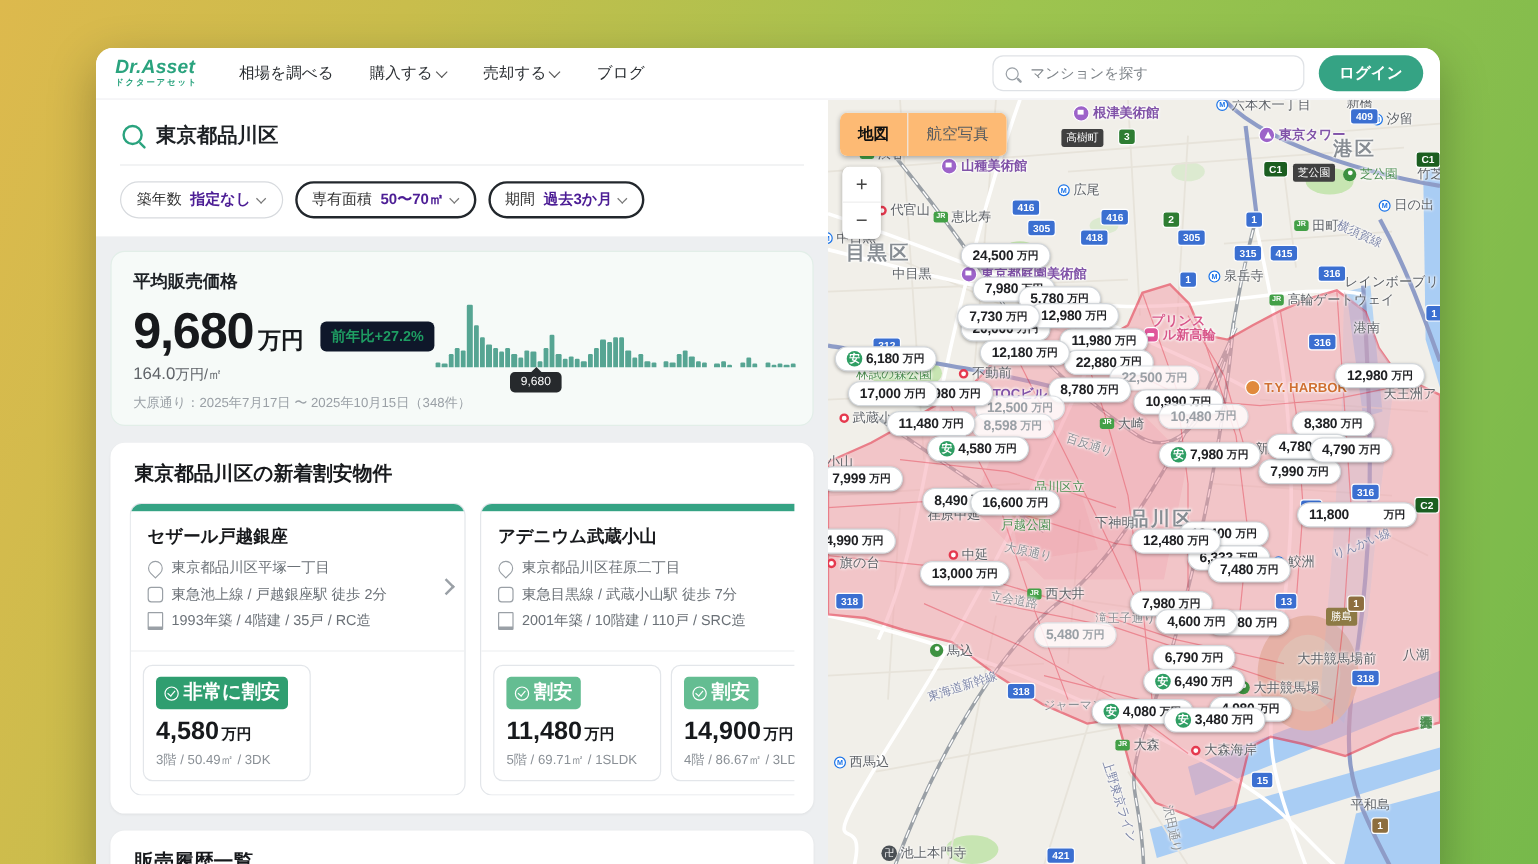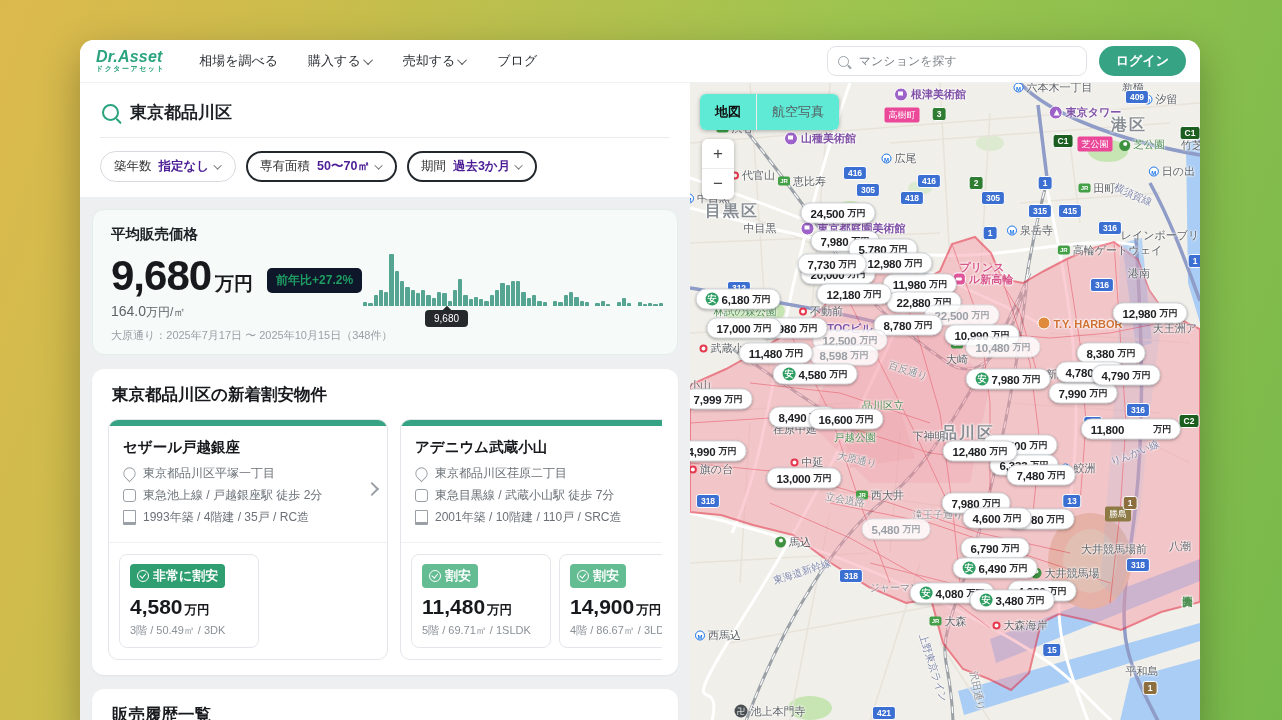--- a/index.html
+++ b/index.html
@@ -72,21 +72,21 @@
   .p-info h3{margin:0 0 8px 0;font-size:14.5px;font-weight:800;color:#17191c;}
   .p-line{display:flex;align-items:center;gap:7px;font-size:12px;color:#6b7177;margin:5px 0;white-space:nowrap;}
   .pic{flex:0 0 auto;width:11px;height:11px;border:1.4px solid #9aa0a6;display:inline-block;}
   .pic.pin{border-radius:50% 50% 50% 0;transform:rotate(-45deg) scale(.95);}
   .pic.train{border-radius:3px;}
   .pic.bld{border-radius:1px;border-bottom-width:3px;}
   .chev{position:absolute;right:10px;top:58px;width:8px;height:8px;border-right:2px solid #9aa0a6;
     border-top:2px solid #9aa0a6;transform:rotate(45deg);cursor:pointer;}
   .p-units{display:flex;gap:8px;padding:11px 10px;}
   .u-box{border:1px solid #e3e6ea;border-radius:8px;padding:9px 10px;min-width:118px;cursor:pointer;}
-  .u-badge{display:inline-flex;align-items:center;gap:4px;color:#fff;font-size:13px;font-weight:800;
+  .u-badge{display:inline-flex;align-items:center;gap:4px;color:#fff;font-size:16px;font-weight:800;
     border-radius:4px;padding:3px 7px;}
   .u-badge.strong{background:#2f9e70;}
   .u-badge.mild{background:#64bd92;}
   .u-badge-ico{width:10px;height:10px;border:1.4px solid #fff;border-radius:50%;position:relative;}
   .u-badge-ico::after{content:"";position:absolute;left:2.5px;top:1px;width:2.5px;height:4.5px;
     border-right:1.4px solid #fff;border-bottom:1.4px solid #fff;transform:rotate(40deg);}
   .u-price{margin-top:7px;display:flex;align-items:baseline;gap:2px;white-space:nowrap;}
   .u-price b{font-size:21px;font-weight:800;color:#17191c;}
   .u-price span{font-size:12.5px;font-weight:800;color:#17191c;}
   .u-detail{font-size:11px;color:#8a9096;margin-top:4px;white-space:nowrap;}
@@ -105,21 +105,21 @@
     text-align:center;font-weight:700;flex:0 0 auto;}
   .mlabel{position:absolute;transform:translate(-50%,-50%);white-space:nowrap;display:flex;align-items:center;gap:3px;
     font-size:11px;color:#5f6368;text-shadow:0 0 3px #fff,0 0 3px #fff,0 0 2px #fff;z-index:3;}
   .mlabel.ward{font-size:16px;font-weight:700;color:#878d93;letter-spacing:2px;z-index:2;}
   .mlabel.poi{color:#8153a8;font-weight:700;}
   .mlabel.pink{color:#d8578a;font-weight:700;}
   .mlabel.orange{color:#d07032;font-weight:700;}
   .mlabel.park{color:#4e8f52;font-size:10.5px;}
   .mlabel.rail{color:#7d86a8;font-size:10px;}
   .mlabel.road{color:#8a8f94;font-size:10px;}
-  .mlabel.badge-green{background:#ec4899;color:#fff;font-size:9px;padding:1px 4px;border-radius:2px;text-shadow:none;}
+  .mlabel.badge-green{background:#404040;color:#fff;font-size:9px;padding:1px 4px;border-radius:2px;text-shadow:none;}
   .mlabel.badge-olive{background:#8d7a45;color:#fff;font-size:9px;padding:1px 4px;border-radius:2px;text-shadow:none;}
   .mlabel.vert{writing-mode:vertical-rl;}
   .ic{display:inline-block;flex:0 0 auto;text-shadow:none;}
   .ic-jr{width:12px;height:9px;background:#43a047;color:#fff;font-size:6px;font-weight:800;line-height:9px;
     text-align:center;border-radius:2px;}
   .ic-metro{width:10px;height:10px;background:#fff;border:1.6px solid #1a73e8;border-radius:50%;color:#1a73e8;
     font-size:6px;font-weight:800;line-height:10px;text-align:center;box-sizing:border-box;}
   .ic-dotred{width:8px;height:8px;background:#fff;border:2px solid #e5394e;border-radius:50%;box-sizing:border-box;}
   .ic-temple{width:13px;height:13px;background:#4a4f54;border-radius:50%;color:#fff;font-size:8px;line-height:13px;
     text-align:center;}
@@ -137,21 +137,21 @@
   .ic-park{width:11px;height:11px;background:#3d9140;border-radius:50%;position:relative;}
   .ic-park::after{content:"";position:absolute;left:3.5px;top:2px;width:4px;height:4px;background:#fff;border-radius:50%;}
   .shield{position:absolute;transform:translate(-50%,-50%);background:#3b6fd1;color:#fff;font-size:8.5px;
     font-weight:800;border-radius:3px;padding:1px 4px;z-index:3;border:1px solid #fff;}
   .shield.green{background:#2e7d32;}
   .shield.c1{background:#1b5e20;}
   .shield.olive{background:#8d6e3f;}
   
   .map-type{position:absolute;left:10px;top:11px;display:flex;background:#fff;border-radius:6px;overflow:hidden;
     box-shadow:0 1px 4px rgba(0,0,0,.3);z-index:20;}
-  .mt-btn{background:#5eead4;border:none;font-size:13px;padding:9px 15px;cursor:pointer;color:#565b60;}
+  .mt-btn{background:#fdba74;border:none;font-size:13px;padding:9px 15px;cursor:pointer;color:#565b60;}
   .mt-btn.active{font-weight:800;color:#111;border-right:1px solid #ececec;}
   .map-zoomctl{position:absolute;left:12px;top:56px;width:32px;background:#fff;border-radius:6px;overflow:hidden;
     box-shadow:0 1px 4px rgba(0,0,0,.3);z-index:20;display:flex;flex-direction:column;}
   .map-zoomctl button{background:#fff;border:none;height:30px;font-size:17px;color:#444;cursor:pointer;}
   .map-zoomctl button:first-child{border-bottom:1px solid #ececec;}
 </style>
 </head>
 <body>
 
 <div class="app-card">
@@ -771,21 +771,21 @@
             <span class="ic ic-dotred"></span>
             <span>不動前</span>
           </div>
           <div class="mlabel place" style="left: 37px; top: 265px; transform: translate(-50%, -50%);">
             <span class="ic ic-dotred"></span>
             <span>武蔵小山</span>
           </div>
           <div class="mlabel place" style="left: 10px; top: 302px; transform: translate(-50%, -50%);">
             <span>小山</span>
           </div>
-          <div class="mlabel place" style="left: 267px; top: 270px; transform: translate(-50%, -50%); flex-direction: column;">
+          <div class="mlabel place" style="left: 245px; top: 270px; transform: translate(-50%, -50%);">
             <span class="ic ic-jr">JR</span>
             <span>大崎</span>
           </div>
           <div class="mlabel road" style="left: 218px; top: 288px; transform: translate(-50%, -50%) rotate(18deg);">
             <span>百反通り</span>
           </div>
           <div class="mlabel place" style="left: 485px; top: 245px; transform: translate(-50%, -50%);">
             <span>天王洲ア</span>
           </div>
           <div class="mlabel place" style="left: 367px; top: 291px; transform: translate(-50%, -50%);">

